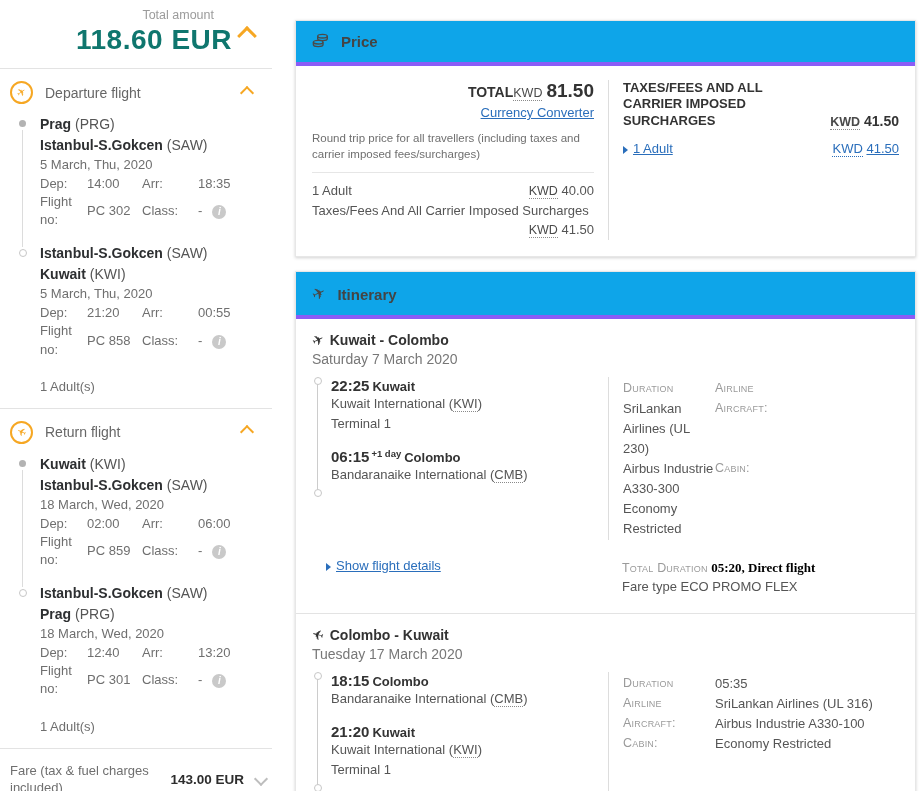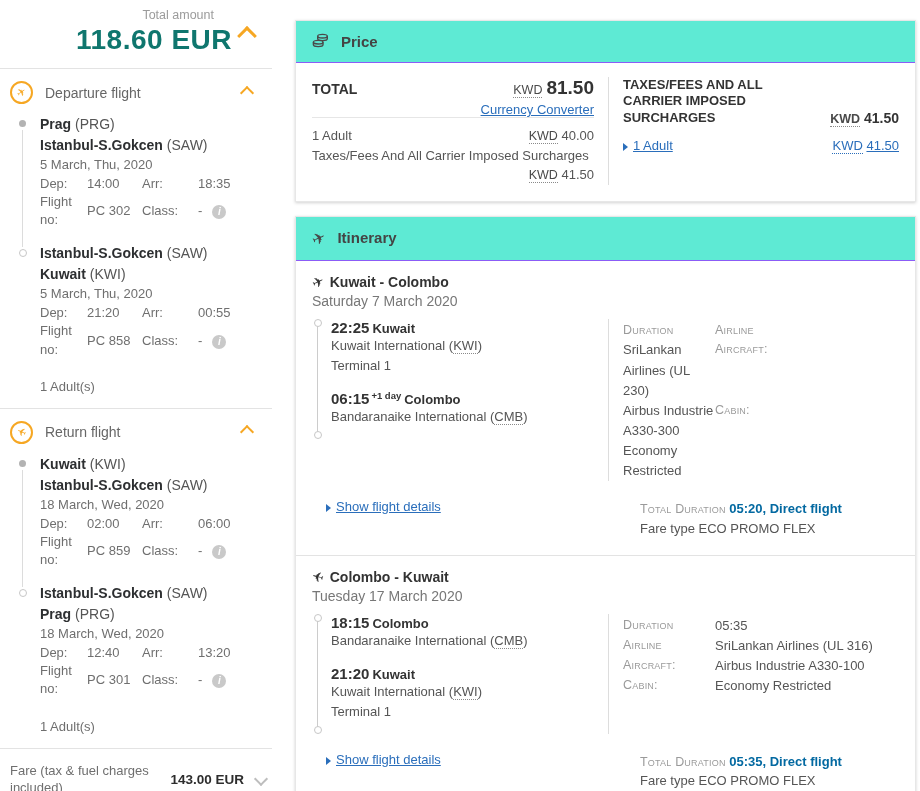--- a/index.html
+++ b/index.html
@@ -44,30 +44,30 @@
   .pax{font-size:13px;color:#6f6f6f;padding:6px 0 10px 30px;}
 
   .sum-row{display:flex;align-items:center;padding:13px 6px 13px 10px;}
   .sum-label{width:146px;font-size:13px;color:#6f6f6f;line-height:1.35;}
   .sum-val{flex:1;text-align:right;font-size:13.5px;font-weight:bold;color:#2d2d2d;}
   .sum-chev{width:22px;text-align:right;}
 
   
   .content{position:absolute;left:295px;top:0;width:621px;}
   .card{background:#fff;border:1px solid #e7e7e7;box-shadow:0 1px 3px rgba(0,0,0,.18);margin-bottom:14px;}
-  .card-head{background:#5eead4;border-bottom:1px solid #8b5cf6;padding:12px 16px;display:flex;align-items:flex-start;}
+  .card-head{background:#0ea5e9;border-bottom:4px solid #8b5cf6;padding:12px 16px;display:flex;align-items:flex-end;}
   .card-title{font-size:15px;font-weight:bold;color:#444;margin-left:12px;}
   .hd-plane{font-size:16px;color:#474747;display:inline-block;transform:rotate(-25deg);}
   .price-card{margin-top:20px;}
 
   .price-body{display:flex;padding:14px 16px 16px 16px;}
   .price-left{width:296px;padding-right:14px;box-sizing:border-box;}
   .price-right{flex:1;border-left:1px solid #ddd;padding-left:14px;}
   .total-row{display:flex;align-items:flex-start;}
-  .total-lbl{flex:1;font-size:14px;font-weight:bold;color:#333;padding-top:4px;}
+  .total-lbl{flex:1;font-size:14px;font-weight:bold;color:#333;padding-top:4px;text-align:right;}
   .kwd{font-size:12.5px;color:#4a4a4a;border-bottom:1px dotted #8a8a8a;}
   .big-amt{font-size:19px;font-weight:bold;color:#333;margin-left:4px;}
   .conv-row{text-align:right;margin-top:3px;}
   a.lnk{color:#2a6ebb;text-decoration:underline;font-size:13px;cursor:pointer;}
   .note{font-size:11.5px;color:#6f6f6f;line-height:1.4;margin:10px 0 10px 0;}
   .thin-div{border:0;border-top:1px solid #e6e6e6;margin:0 0 8px 0;}
   .bd-row{display:flex;flex-wrap:wrap;font-size:13px;color:#555;line-height:1.5;}
   .bd-val{margin-left:auto;white-space:nowrap;}
   .bd-val .kwd{font-size:12.5px;}
 
@@ -100,24 +100,24 @@
   .stop{margin-bottom:15px;}
   .stop-time{font-size:15px;font-weight:bold;color:#333;}
   .stop-sup{font-size:9.5px;font-weight:bold;color:#333;position:relative;top:-5px;margin-left:2px;}
   .stop-sup:empty{display:none;}
   .stop-city{font-size:13px;font-weight:bold;color:#333;margin-left:3px;}
   .stop-line{font-size:13px;color:#555;line-height:1.5;}
   .stop-line:empty{display:none;}
   .code{border-bottom:1px dotted #8a8a8a;}
   .det-grid{display:grid;grid-template-columns:92px 1fr;font-size:13px;color:#555;line-height:1.55;padding-top:2px;}
   .sc{font-variant:small-caps;color:#9a9a9a;font-size:12.5px;letter-spacing:.2px;}
-  .leg-foot{display:flex;margin-top:18px;gap:18px;}
+  .leg-foot{display:flex;margin-top:18px;}
   .foot-l{width:296px;box-sizing:border-box;padding-left:14px;}
   .foot-r{flex:1;padding-left:14px;font-size:13px;color:#555;line-height:1.5;}
-  .foot-r b{color:#0369a1;}
+  .foot-r b{color:#000000;font-family:Liberation Serif, serif;}
 </style>
 </head>
 <body>
 
 <div class="page">
 
   <aside class="sidebar">
     <div class="total-block">
       <div class="total-label">Total amount</div>
       <div class="total-amount"><span>118.60 EUR</span><span class="chev up orange big"></span></div>
@@ -234,20 +234,21 @@
           </svg>
         <span class="card-title">Price</span>
       </header>
       <div class="price-body">
         <div class="price-left">
           <div class="total-row">
             <span class="total-lbl">TOTAL</span>
             <span><span class="kwd">KWD</span><span class="big-amt">81.50</span></span>
           </div>
           <div class="conv-row"><a class="lnk">Currency Converter</a></div>
+          <div class="note">Round trip price for all travellers (including taxes and carrier imposed fees/surcharges)</div>
           <hr class="thin-div">
           <div class="bd-row">
             <span>1 Adult</span>
             <span class="bd-val"><span class="kwd">KWD</span> <span>40.00</span></span>
           </div>
           <div class="bd-row">
             <span>Taxes/Fees And All Carrier Imposed Surcharges</span>
             <span class="bd-val"><span class="kwd">KWD</span> <span>41.50</span></span>
           </div>
         </div>

